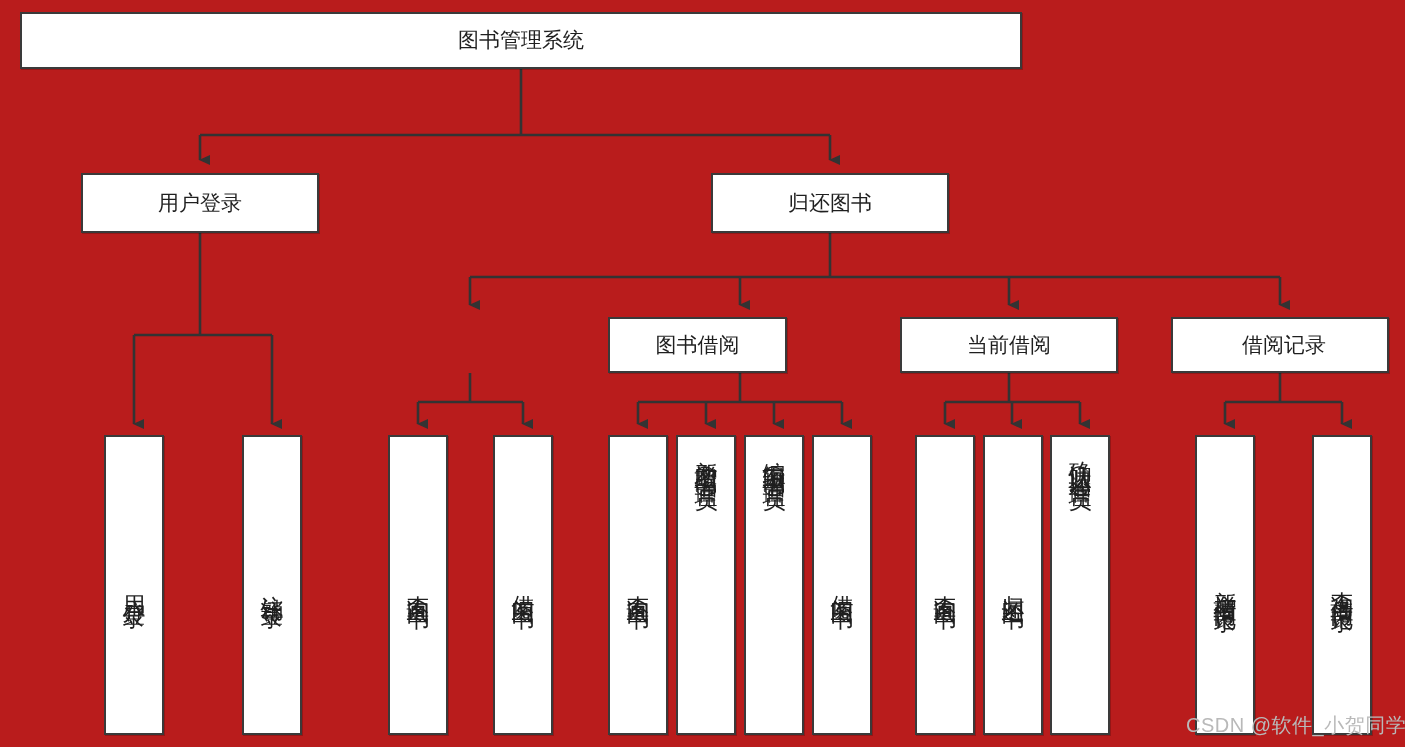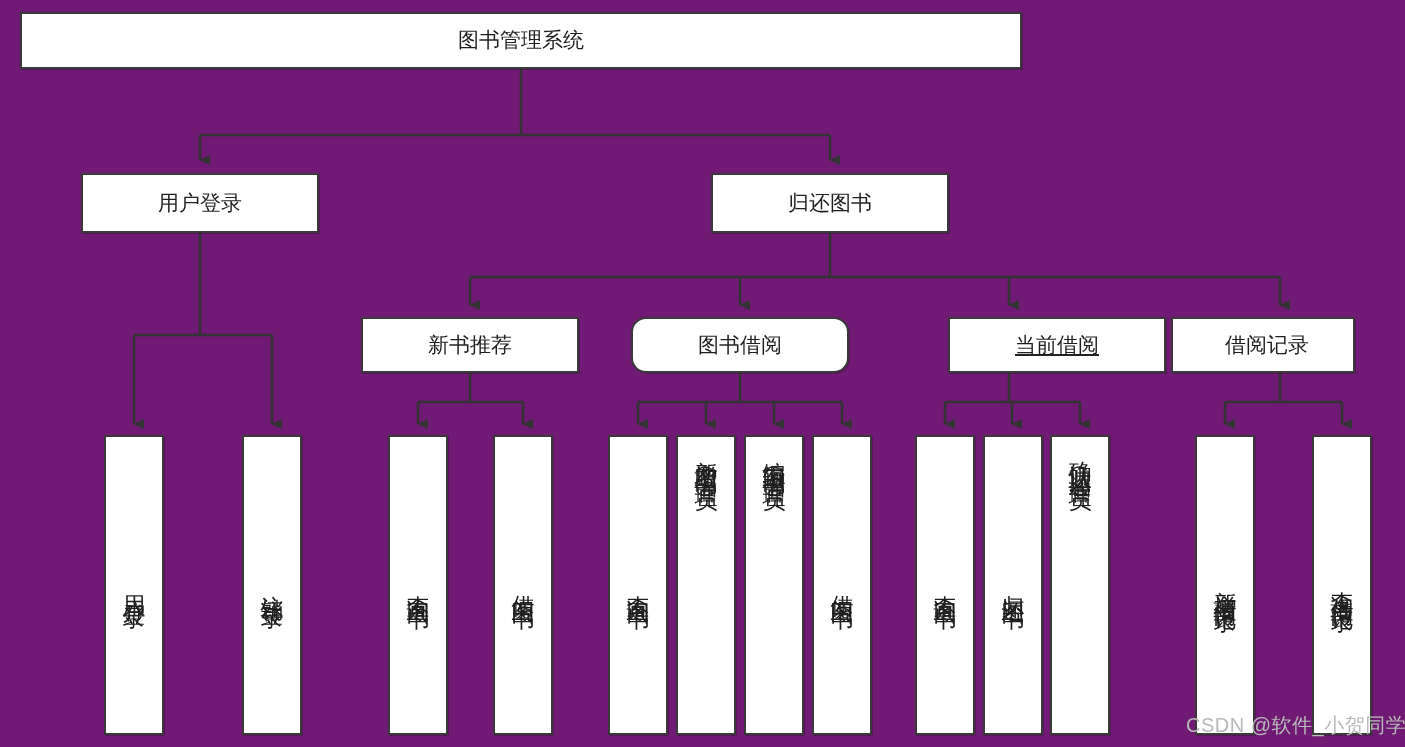--- a/index.html
+++ b/index.html
@@ -1,21 +1,21 @@
 <!DOCTYPE html>
 <html><head>
 <meta charset="utf-8">
 <style>
   html,body{margin:0;padding:0;background:#ffffff;}
   body{
     width:1405px;height:747px;overflow:hidden;
     font-family:"Liberation Sans","DejaVu Sans",sans-serif;
     color:#222222;
   }
-  #stage{position:relative;width:1405px;height:747px;background:#701a75;}
+  #stage{position:relative;width:1405px;height:747px;background:#b91c1c;}
   svg#wires{position:absolute;left:0;top:0;width:1405px;height:747px;}
   .node{
     position:absolute;
     box-sizing:border-box;
     background:#ffffff;
     border:2.5px solid #3a3a3a;
     display:flex;
     align-items:center;
     justify-content:center;
     box-shadow:1px 1px 0 rgba(0,0,0,0.20);
@@ -112,33 +112,30 @@
   </div>
 
   <div class="node h" style="left:81px;top:173px;width:238px;height:60px;">
     <span class="cap">用户登录</span>
   </div>
 
   <div class="node h" style="left:711px;top:173px;width:238px;height:60px;">
     <span class="cap">归还图书</span>
   </div>
 
-  <div class="node h" style="left:361px;top:317px;width:218px;height:56px;">
-    <span class="cap">新书推荐</span>
-  </div>
 
-  <div class="node h" style="left:631px;top:317px;width:218px;height:56px;border-radius:15px;">
+  <div class="node h" style="left:608px;top:317px;width:179px;height:56px;">
     <span class="cap">图书借阅</span>
   </div>
 
-  <div class="node h" style="left:948px;top:317px;width:218px;height:56px;text-decoration:underline;">
+  <div class="node h" style="left:900px;top:317px;width:218px;height:56px;">
     <span class="cap">当前借阅</span>
   </div>
 
-  <div class="node h" style="left:1171px;top:317px;width:184px;height:56px;padding-left:8px;">
+  <div class="node h" style="left:1171px;top:317px;width:218px;height:56px;padding-left:8px;">
     <span class="cap">借阅记录</span>
   </div>
 
   <div class="node leaf center" style="left:104px;top:435px;width:60px;height:300px;">
     <span class="cap">用户登录</span>
   </div>
 
   <div class="node leaf center" style="left:242px;top:435px;width:60px;height:300px;">
     <span class="cap">注销登录</span>
   </div>

